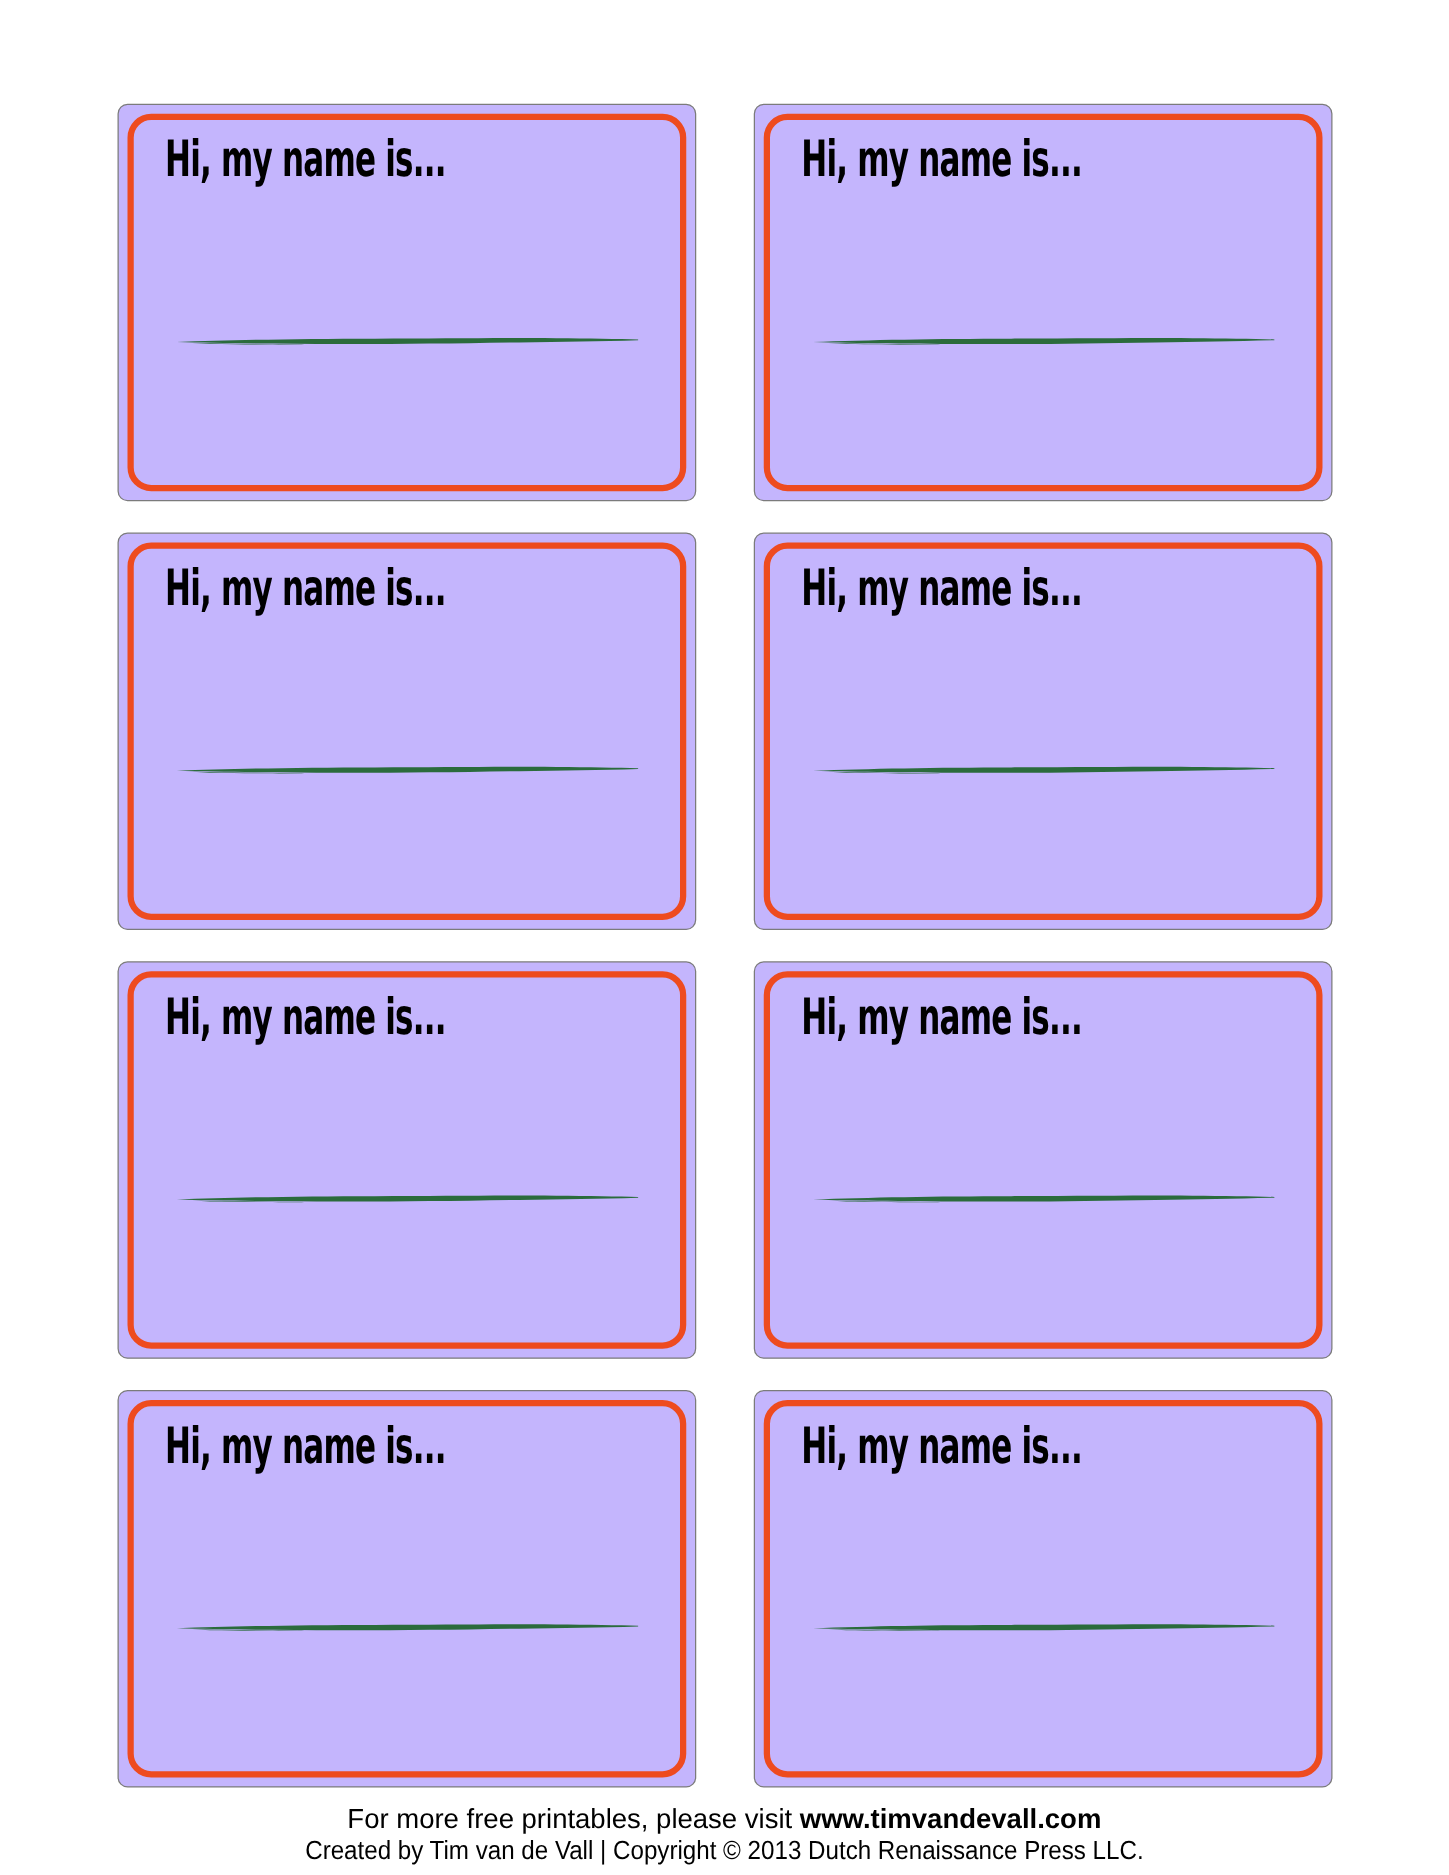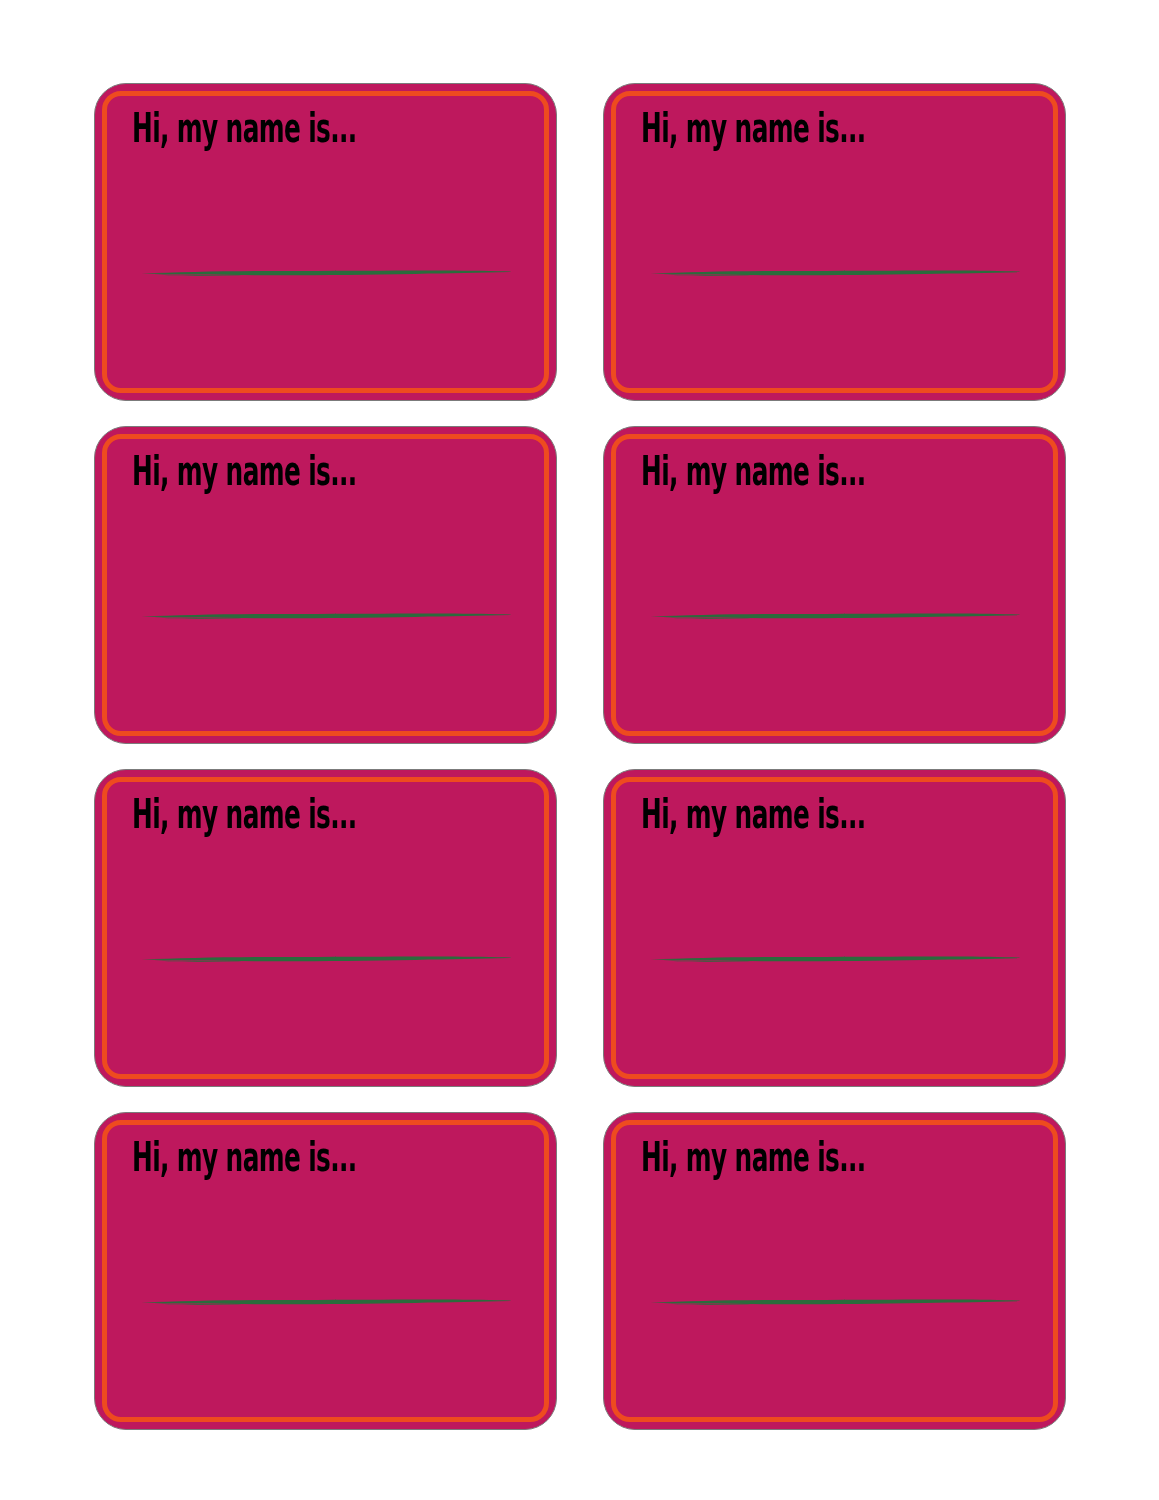--- a/index.html
+++ b/index.html
@@ -25,23 +25,23 @@
     left: 94px; top: 83px;
     display: grid;
     grid-template-columns: 463px 463px;
     grid-template-rows: repeat(4, 318px);
     column-gap: 46px;
     row-gap: 25px;
   }
 
   .badge {
     position: relative;
-    background: #be185d;
+    background: #c4b5fd;
     border: 1px solid var(--badge-outline);
-    border-radius: 32px;
+    border-radius: 8px;
   }
   .badge-inner {
     position: absolute;
     inset: 7px;
     border: 5px solid var(--badge-accent);
     border-radius: 19px;
   }
   .badge-label {
     position: absolute;
     left: 25px; top: 10px;
@@ -192,14 +192,18 @@
           <svg width="372" height="14" viewBox="0 0 372 14" aria-hidden="true">
             <path d="M1.5,8.6 C45,6.9 100,5.9 160,5.9 C215,5.9 260,5.3 305,5.5 C330,5.6 355,6.0 370.5,6.6 L370.5,7.1 C340,8.0 310,8.3 275,8.9 C225,9.8 175,10.3 130,10.2 C85,10.1 35,9.6 1.5,8.6 Z"></path>
             <path d="M14,9.3 C45,9.9 75,10.4 105,10.5 C95,10.9 60,10.8 28,10.2 Z"></path>
           </svg>
         </div>
       </div>
     </div>
 
   </div>
 
+  <div class="footer">
+    <div class="footer-promo"><span>For more free printables, please visit </span><span class="site-link">www.timvandevall.com</span></div>
+    <div class="footer-copyright"><span class="squeeze">Created by Tim van de Vall | Copyright © 2013 Dutch Renaissance Press LLC.</span></div>
+  </div>
 
 </div>
 
 </body></html>

